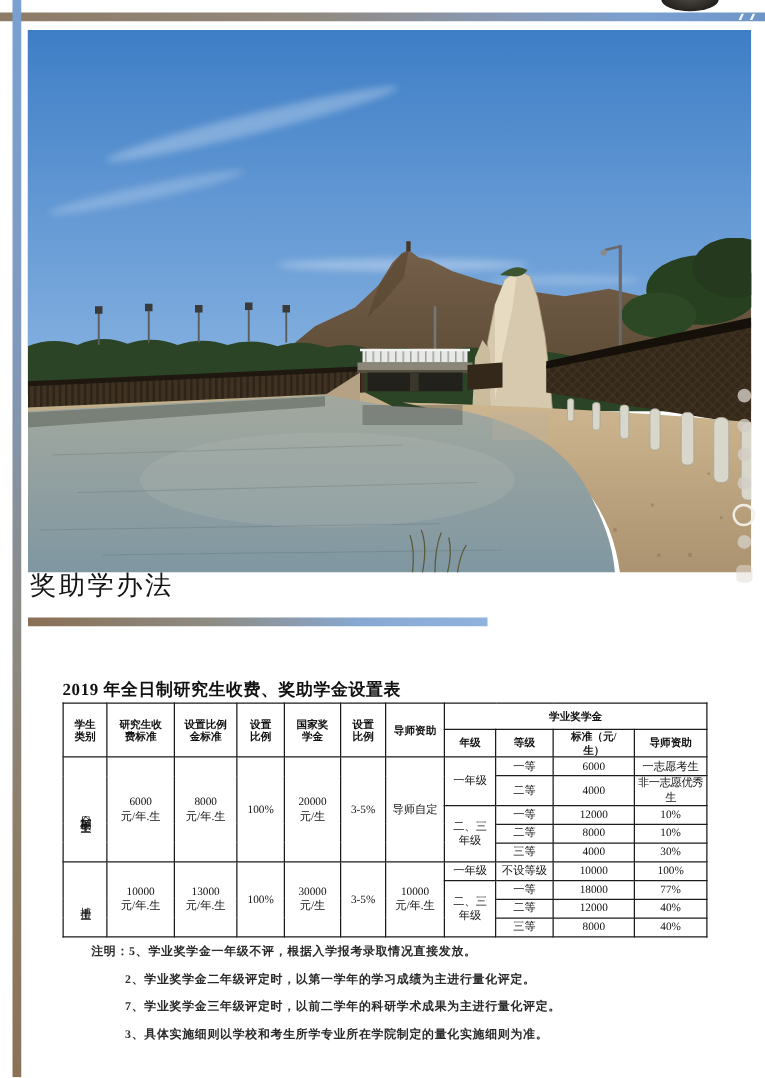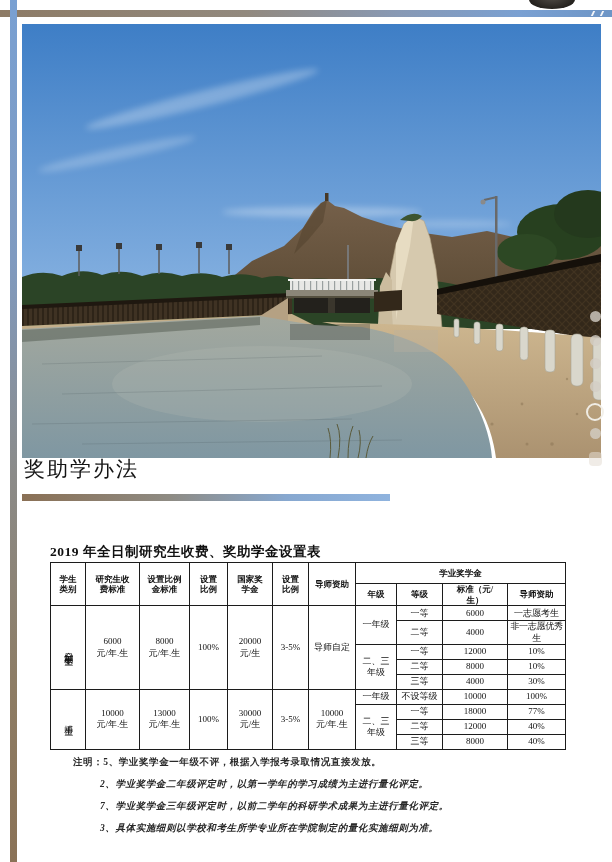--- a/index.html
+++ b/index.html
@@ -35,21 +35,21 @@
   table.fee tr.h1 td{height:20px;font-weight:700;font-size:8.5px;}
   table.fee tr.h2 td{height:21px;font-weight:700;font-size:8.5px;}
   table.fee tr.r td{height:14px;}
   td.vert{writing-mode:vertical-rl;text-orientation:upright;letter-spacing:1px;
     padding:2px 0;margin:auto;}
   td.small{font-size:8px;letter-spacing:-.3px;}
   
   .notes{position:absolute;left:73px;top:757px;width:460px;font-size:9.5px;font-weight:700;
     color:#2a2a2a;letter-spacing:.6px;}
   .notes .line{margin-bottom:11px;line-height:11px;}
-  .notes .line.ind{padding-left:27px;font-style:italic;}
+  .notes .line.ind{padding-left:27px;}
 </style>
 </head>
 <body>
 
 <div id="page">
 
   <div class="left-stripe"></div>
   <div class="top-bar">
     <span class="bar-mark" style="left:592px"></span>
     <span class="bar-mark" style="left:601px"></span>

